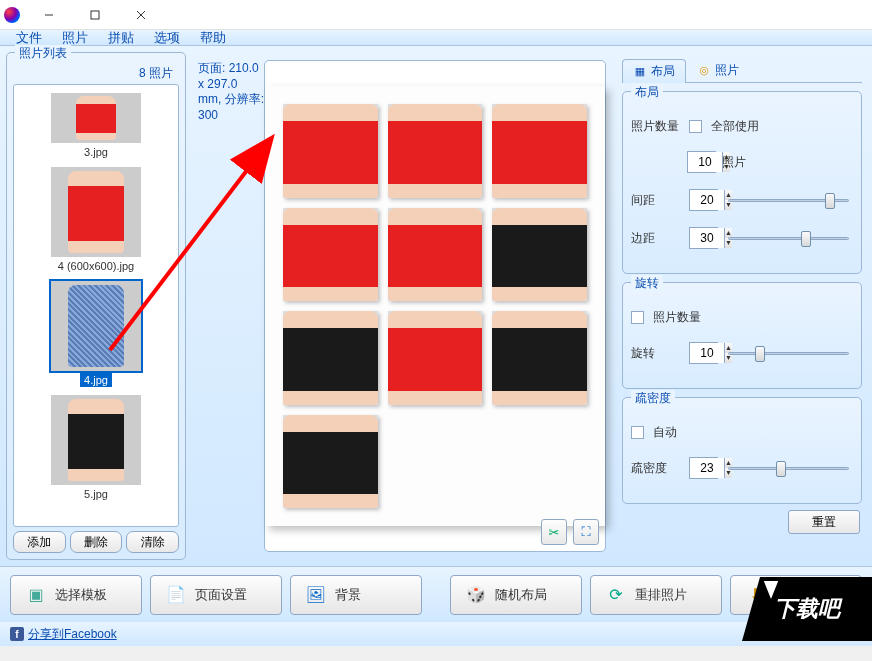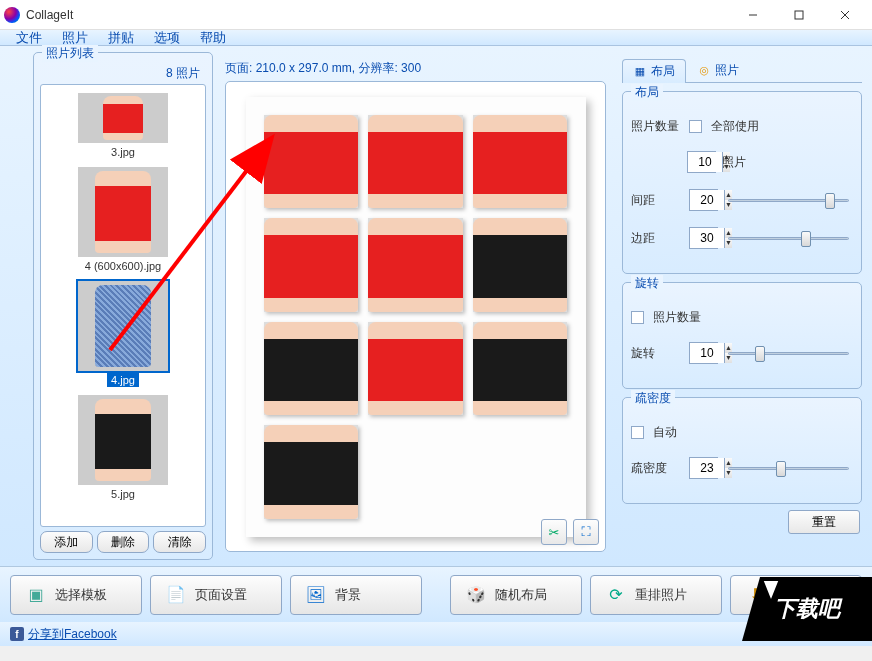--- a/index.html
+++ b/index.html
@@ -10,41 +10,41 @@
 .titlebar .title { font-size: 12px; color: #333; flex: 1; }
 .titlebar .winbtns { display: flex; }
 .titlebar .winbtn { width: 46px; height: 30px; display: flex; align-items: center; justify-content: center; font-size: 12px; color: #333; }
 .titlebar .winbtn svg { stroke: #333; }
 
 .menubar { height: 16px; background: linear-gradient(#e8f4ff, #d0e8ff); display: flex; align-items: center; padding: 0 6px; border-bottom: 1px solid #a9c3e0; }
 .menubar .mitem { color: #0a4db0; font-size: 13px; padding: 2px 10px; }
 
 .main { display: flex; height: 520px; padding: 6px; gap: 4px; background: linear-gradient(#e8f4ff, #d0e8ff); }
 
-.panel { border: 1px solid #9bb8d8; border-radius: 5px; background: linear-gradient(#eaf4ff, #d8ecff); position: relative; margin-left: 27px; }
+.panel { border: 1px solid #9bb8d8; border-radius: 5px; background: linear-gradient(#eaf4ff, #d8ecff); position: relative; }
 .panel-title { position: absolute; top: -8px; left: 8px; background: linear-gradient(#eaf4ff, #e8f4ff); padding: 0 4px; font-size: 12px; color: #0a4db0; }
 
 .leftpanel { width: 180px; padding: 10px 6px 6px; display: flex; flex-direction: column; }
 .countlbl { text-align: right; font-size: 12px; color: #0a4db0; padding: 2px 6px; }
 .thumblist { flex: 1; background: #fff; border: 1px solid #9bb8d8; border-radius: 3px; overflow-y: auto; padding: 4px; }
 .thumbitem { display: flex; flex-direction: column; align-items: center; padding: 4px 0; }
 .thumbitem .timg { width: 90px; height: 90px; background: #ccc; display: flex; align-items: center; justify-content: center; }
 .thumbitem .tlabel { font-size: 11px; color: #333; margin-top: 2px; padding: 1px 4px; }
 .thumbitem.selected .timg { outline: 2px solid #0066cc; }
 .thumbitem.selected .tlabel { background: #0066cc; color: #fff; }
 .thumbitem .person { width: 56px; height: 82px; position: relative; }
 
 .person-red { background: linear-gradient(180deg, #f5d0b8 0 18%, #e62020 18% 85%, #f5d0b8 85%); border-radius: 8px 8px 4px 4px; }
 .person-black { background: linear-gradient(180deg, #f5d0b8 0 18%, #1a1a1a 18% 85%, #f5d0b8 85%); border-radius: 8px 8px 4px 4px; }
 .person-sel { background: repeating-linear-gradient(45deg, #5a7db8, #5a7db8 2px, #88aadb 2px, #88aadb 4px); border-radius: 8px 8px 4px 4px; }
 
 .listbtns { display: flex; gap: 4px; margin-top: 4px; }
 .listbtns button { flex: 1; height: 22px; font-size: 12px; background: linear-gradient(#fcfcfc, #e8e8e8); border: 1px solid #8fa8c8; border-radius: 7px; }
 
-.centerpanel { flex: 1; padding: 8px; display: flex; flex-direction: column; border: none; background: transparent; }
+.centerpanel { flex: 1; padding: 8px; display: flex; flex-direction: row; border: none; background: transparent; }
 .pageinfo { font-size: 12px; color: #0a4db0; padding-bottom: 4px; }
 .canvaswrap { flex: 1; background: #fff; border: 1px solid #9bb8d8; border-radius: 5px; display: flex; align-items: center; justify-content: center; position: relative; }
 .canvas { width: 340px; height: 440px; background: #fdfdfd; box-shadow: 4px 4px 8px rgba(0,0,0,.25); display: grid; grid-template-columns: repeat(3, 1fr); grid-auto-rows: 1fr; gap: 10px; padding: 18px; }
 .canvas .cimg { background: #ddd; box-shadow: 2px 2px 4px rgba(0,0,0,.25); }
 .cimg .person { width: 100%; height: 100%; }
 .canvastools { position: absolute; bottom: 6px; right: 6px; display: flex; gap: 6px; }
 .canvastools .ctbtn { width: 26px; height: 26px; background: linear-gradient(#fdfdfd,#e8e8e8); border: 1px solid #8fa8c8; border-radius: 3px; display:flex;align-items:center;justify-content:center;font-size:13px;color:#0a6; }
 
 .arrow { position: absolute; top: 80px; left: 70px; pointer-events: none; z-index: 50; }
 
@@ -79,21 +79,20 @@
 .fbicon { width:14px; height:14px; background:#3b5998; color:#fff; font-size:10px; font-weight:bold; display:flex;align-items:center;justify-content:center; border-radius:2px; }
 
 .watermark { position:absolute; right:0; bottom:20px; width:130px; height:64px; background:#000; color:#fff; display:flex; align-items:center; justify-content:center; font-size:22px; font-weight:bold; font-style:italic; clip-path: polygon(18px 0, 100% 0, 100% 100%, 0 100%); z-index:60;}
 .watermark::before { content:""; position:absolute; top:4px; left:20px; width:18px; height:18px; background:#fff; clip-path: polygon(50% 100%, 10% 0, 90% 0); }
 </style>
 </head>
 <body>
 
 <div class="titlebar">
   <div class="app-icon"></div>
-  <div class="title">CollageIt</div>
   <div class="winbtns">
     <div class="winbtn">
         <svg width="10" height="10">
           <line x1="1" y1="5" x2="9" y2="5" stroke-width="1"></line>
         </svg>
       </div>
     <div class="winbtn">
         <svg width="10" height="10">
           <rect x="1" y="1" width="8" height="8" fill="none" stroke-width="1"></rect>
         </svg>

